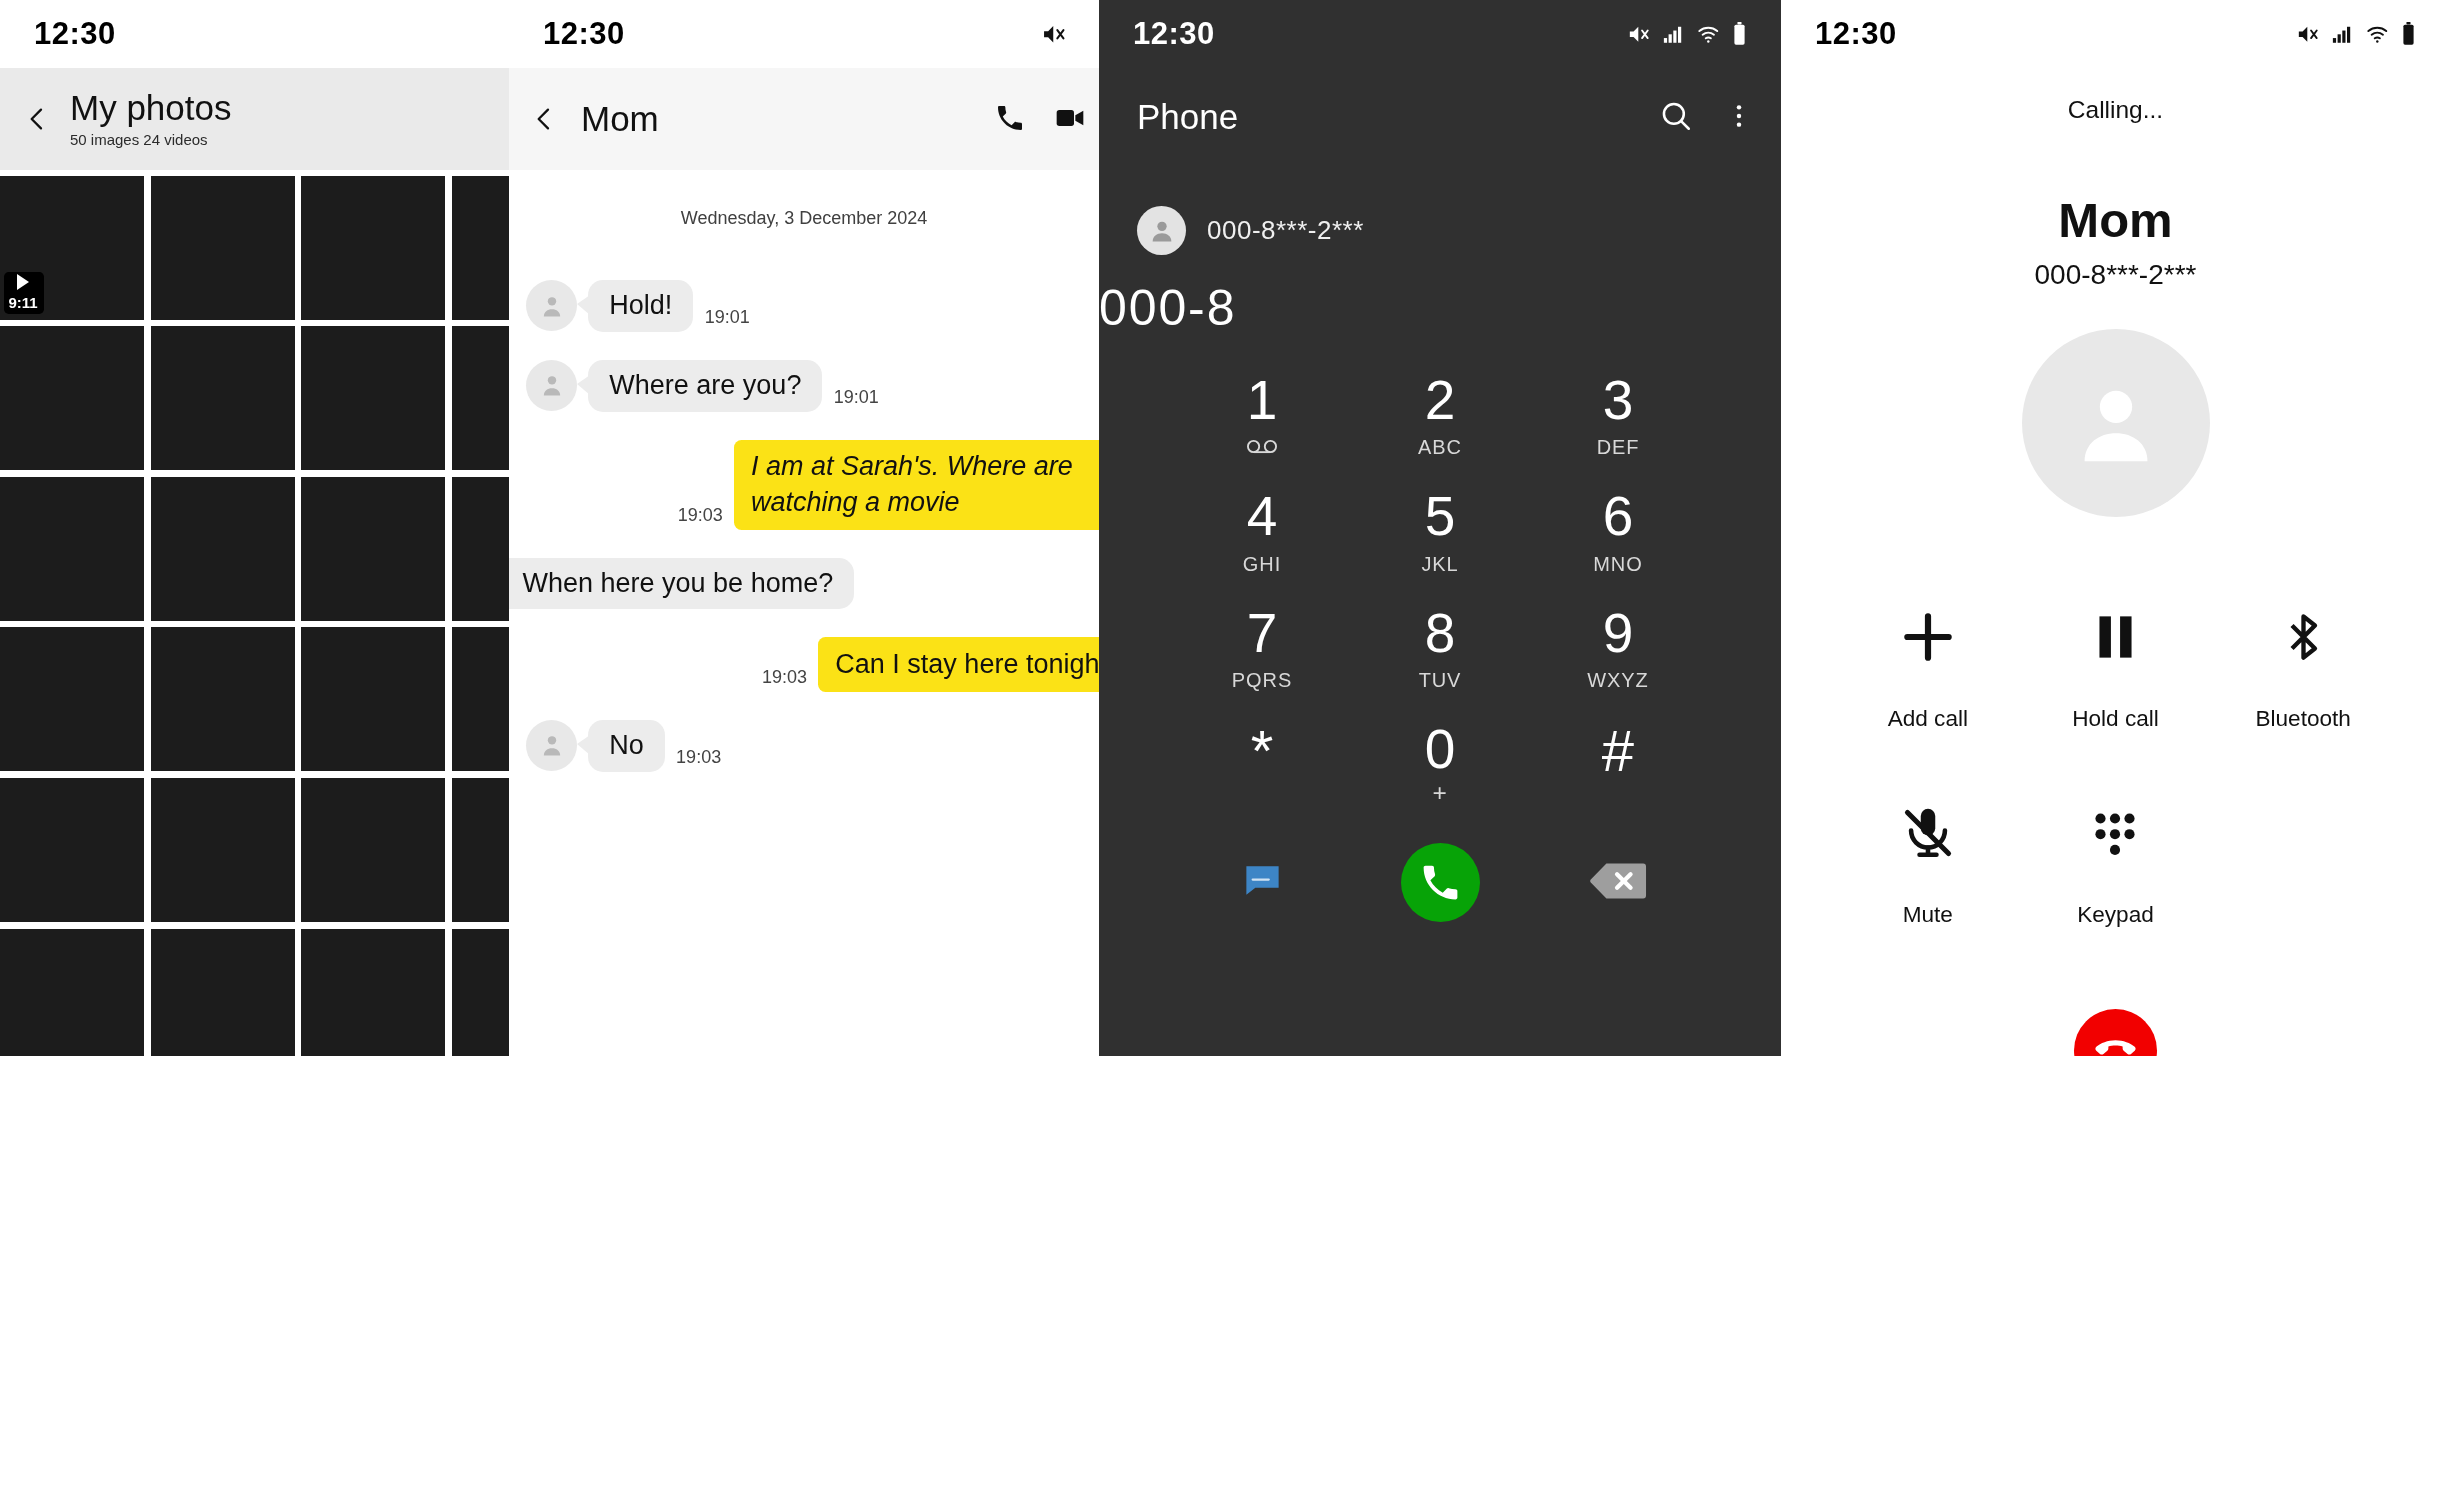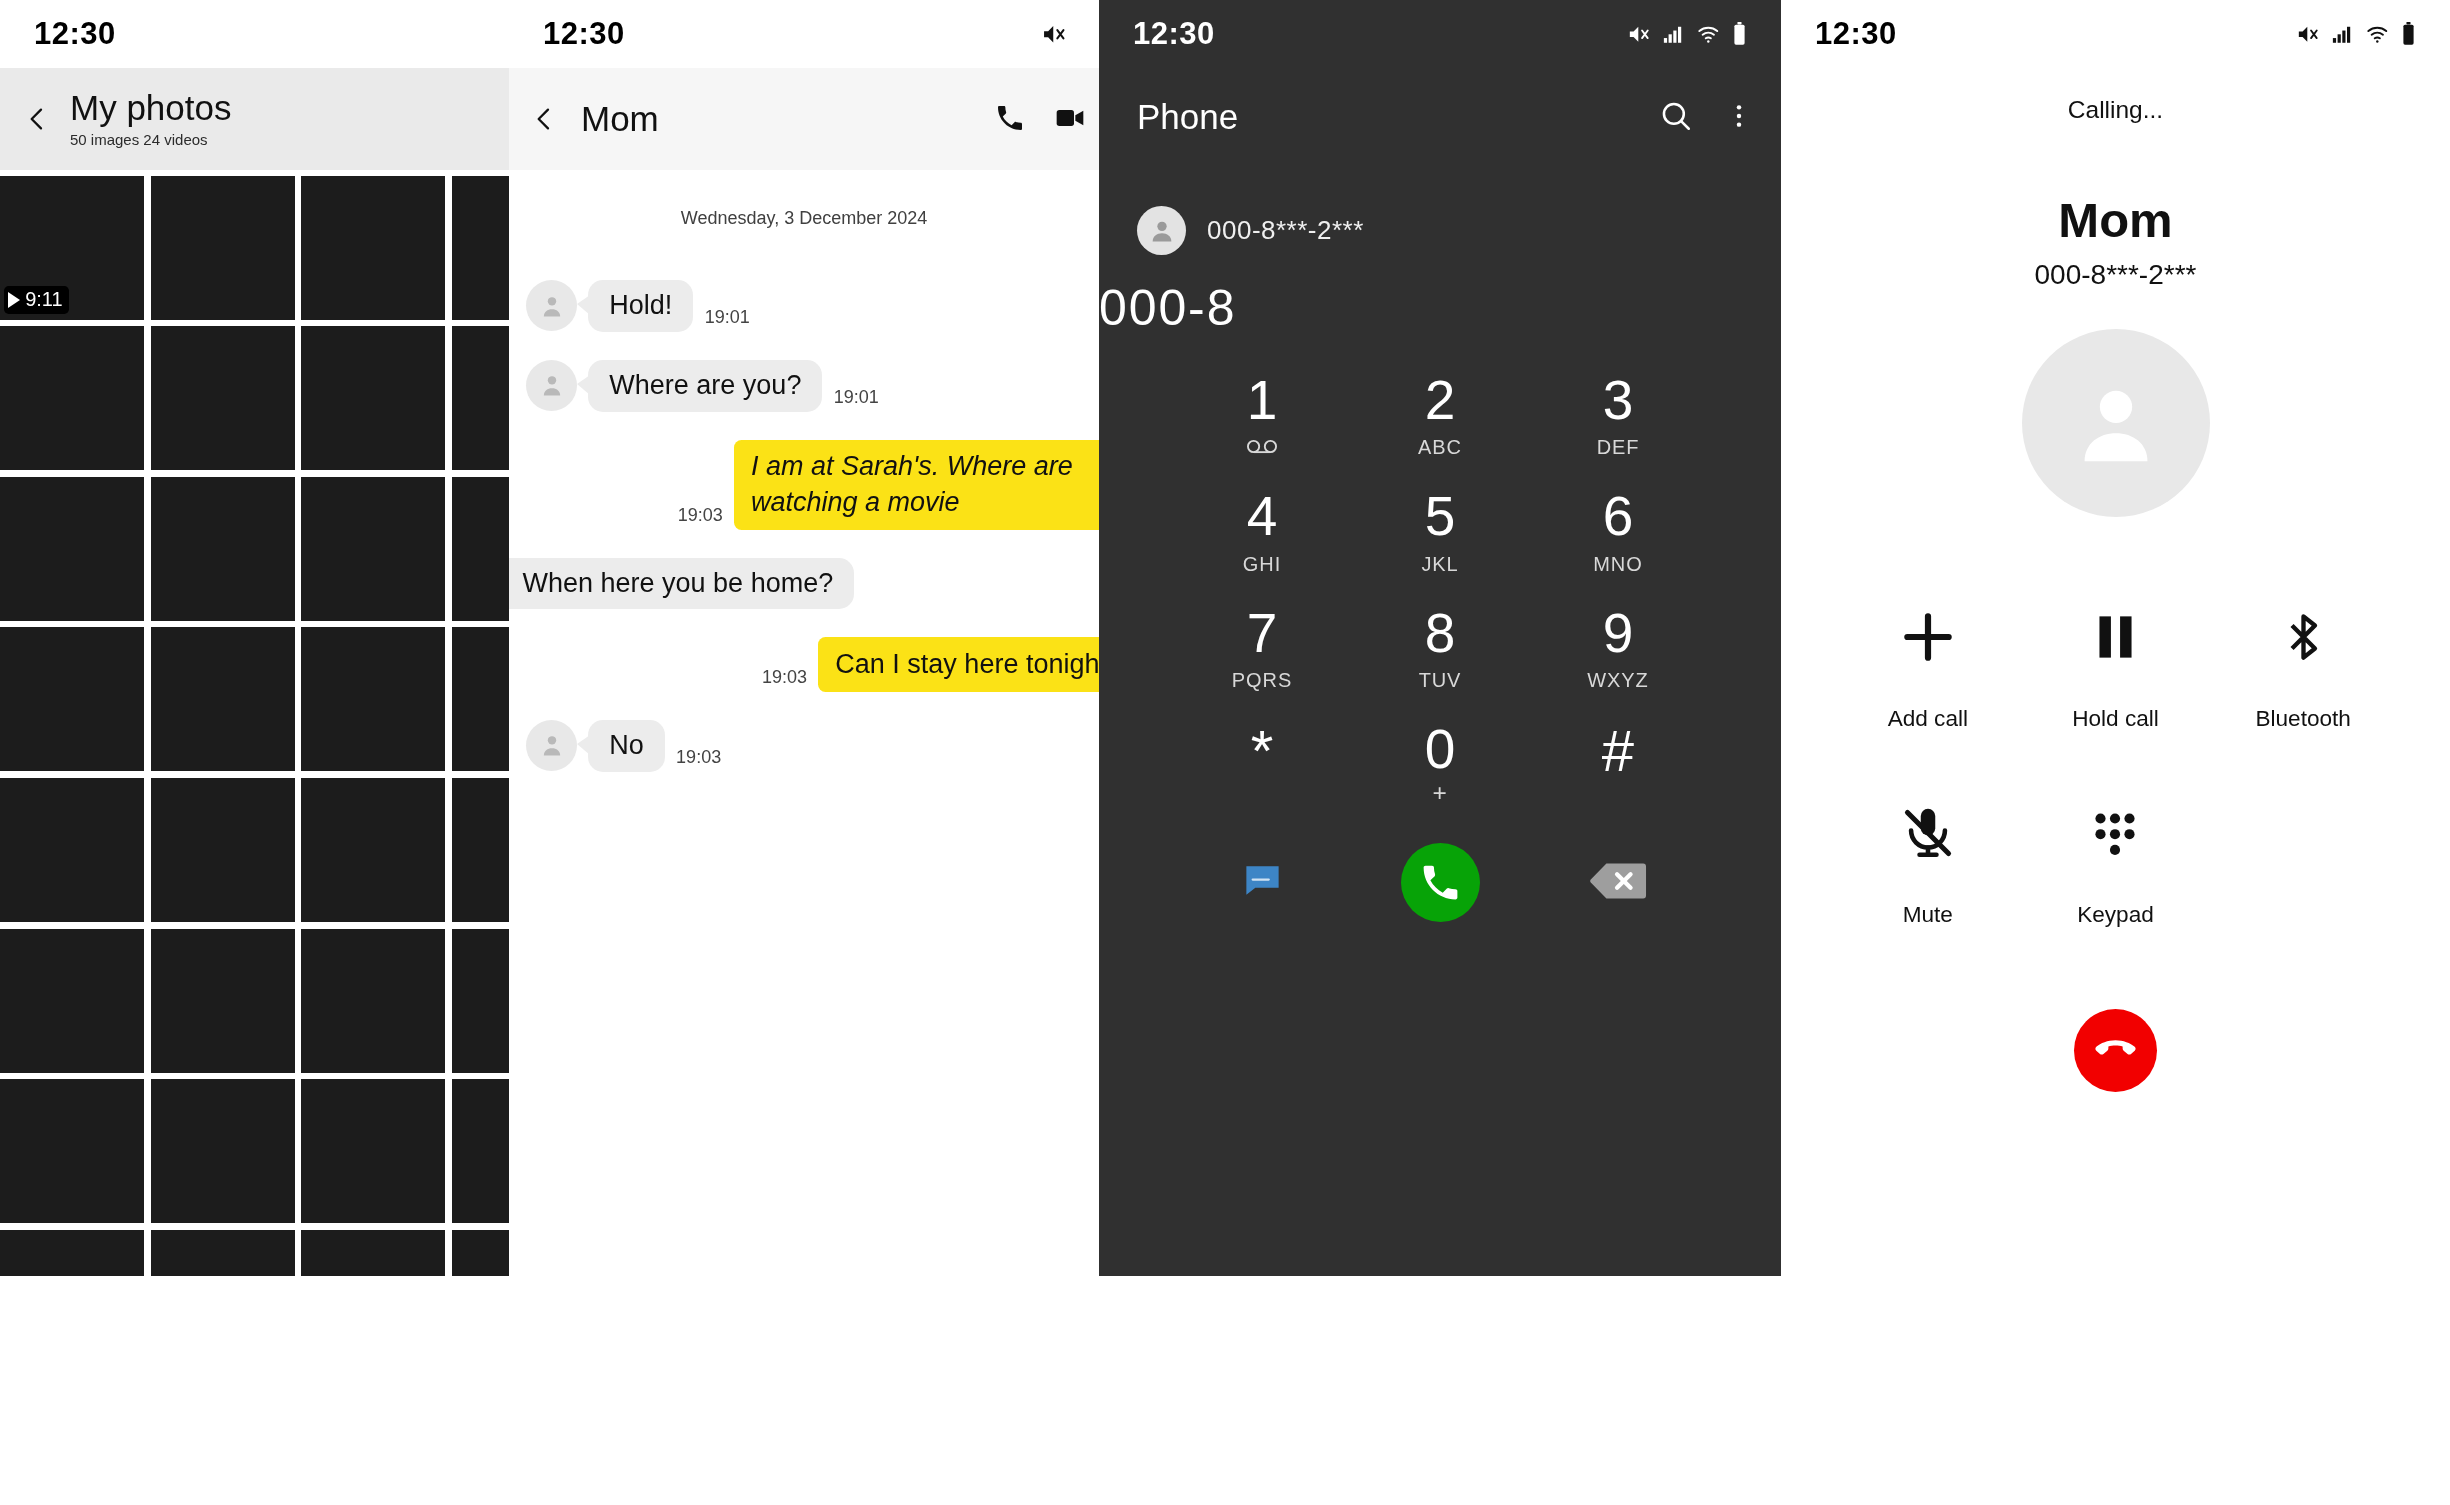--- a/index.html
+++ b/index.html
@@ -5,21 +5,21 @@
   * { box-sizing: border-box; margin: 0; padding: 0; }
   html, body {
     width: 2450px; height: 1506px;
     background: #ffffff;
     font-family: "Liberation Sans", sans-serif;
     overflow: hidden;
   }
   .stage { position: relative; width: 2450px; height: 1506px; display: flex; }
 
   
-  .panel { position: relative; height: 1276px; overflow: hidden; flex: 0 0 auto; }
+  .panel { position: relative; height: 1056px; overflow: hidden; flex: 0 0 auto; }
 
   
   .statusbar {
     height: 68px; display: flex; align-items: center;
     justify-content: space-between; padding: 0 34px;
   }
   .status-time { font-size: 31px; font-weight: bold; letter-spacing: 0.5px; }
   .status-icons { display: flex; align-items: center; gap: 12.3px; }
   .status-icons svg { display: block; }
 
@@ -32,23 +32,23 @@
   .back-chevron { width: 32px; height: 32px; flex: 0 0 auto; }
   .photos-title { font-size: 35px; font-weight: 400; color: #111; line-height: 1.05; }
   .photos-sub { font-size: 15px; color: #2b2b2b; margin-top: 4.7px; }
   .photo-grid {
     display: grid; grid-template-columns: 144px 144px 144px 144px;
     gap: 6.6px; padding-top: 5.7px; padding-left: 0;
   }
   .photo-cell { background: #1c1c1c; height: 144px; position: relative; }
   .video-badge {
     position: absolute; left: 3.8px; bottom: 5.7px;
-    background: #000; color: #fff; font-size: 20px; font-weight: normal;
+    background: #000; color: #fff; font-size: 15px; font-weight: bold;
     padding: 1.9px 6.6px 2.8px 4.7px; border-radius: 4.7px;
-    display: flex; align-items: center; gap: 4.7px;
+    display: flex; align-items: center; gap: 4.7px; flex-direction: column;
   }
   .video-badge .tri {
     width: 0; height: 0; border-left: 12.3px solid #fff;
     border-top: 8.5px solid transparent; border-bottom: 8.5px solid transparent;
   }
 
   
   #panel-chat { width: 590px; background: #ffffff; }
   .chat-header {
     background: #f6f6f6; height: 102px; display: flex; align-items: center;

